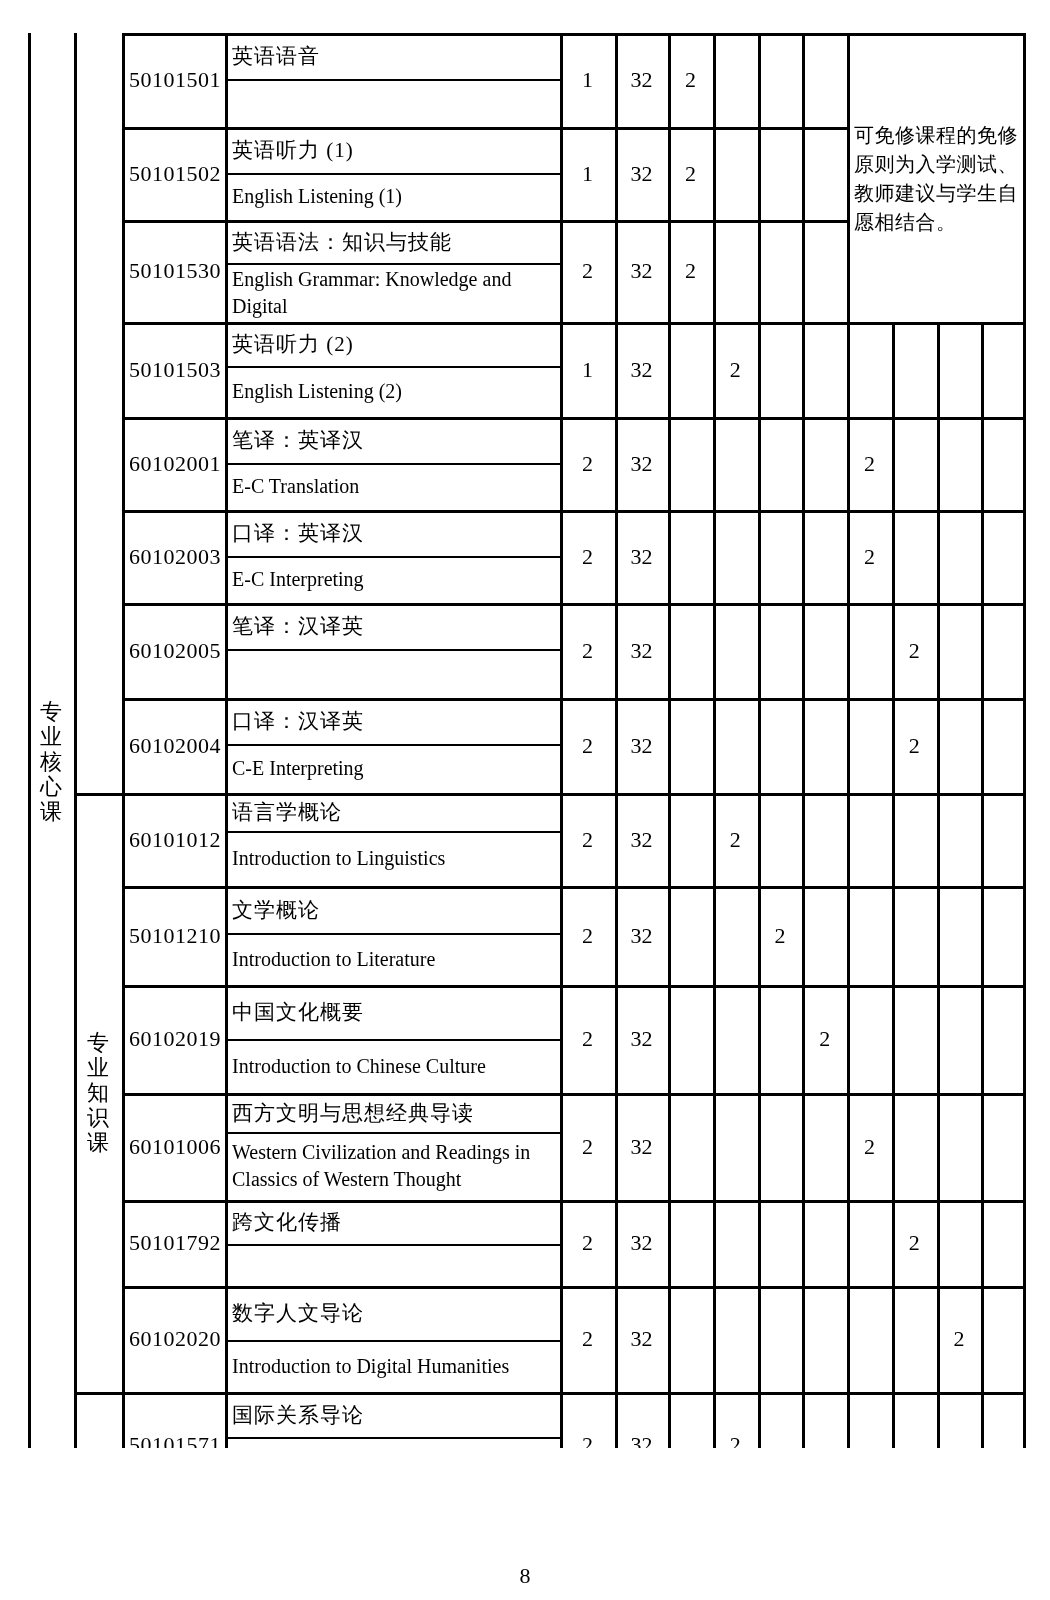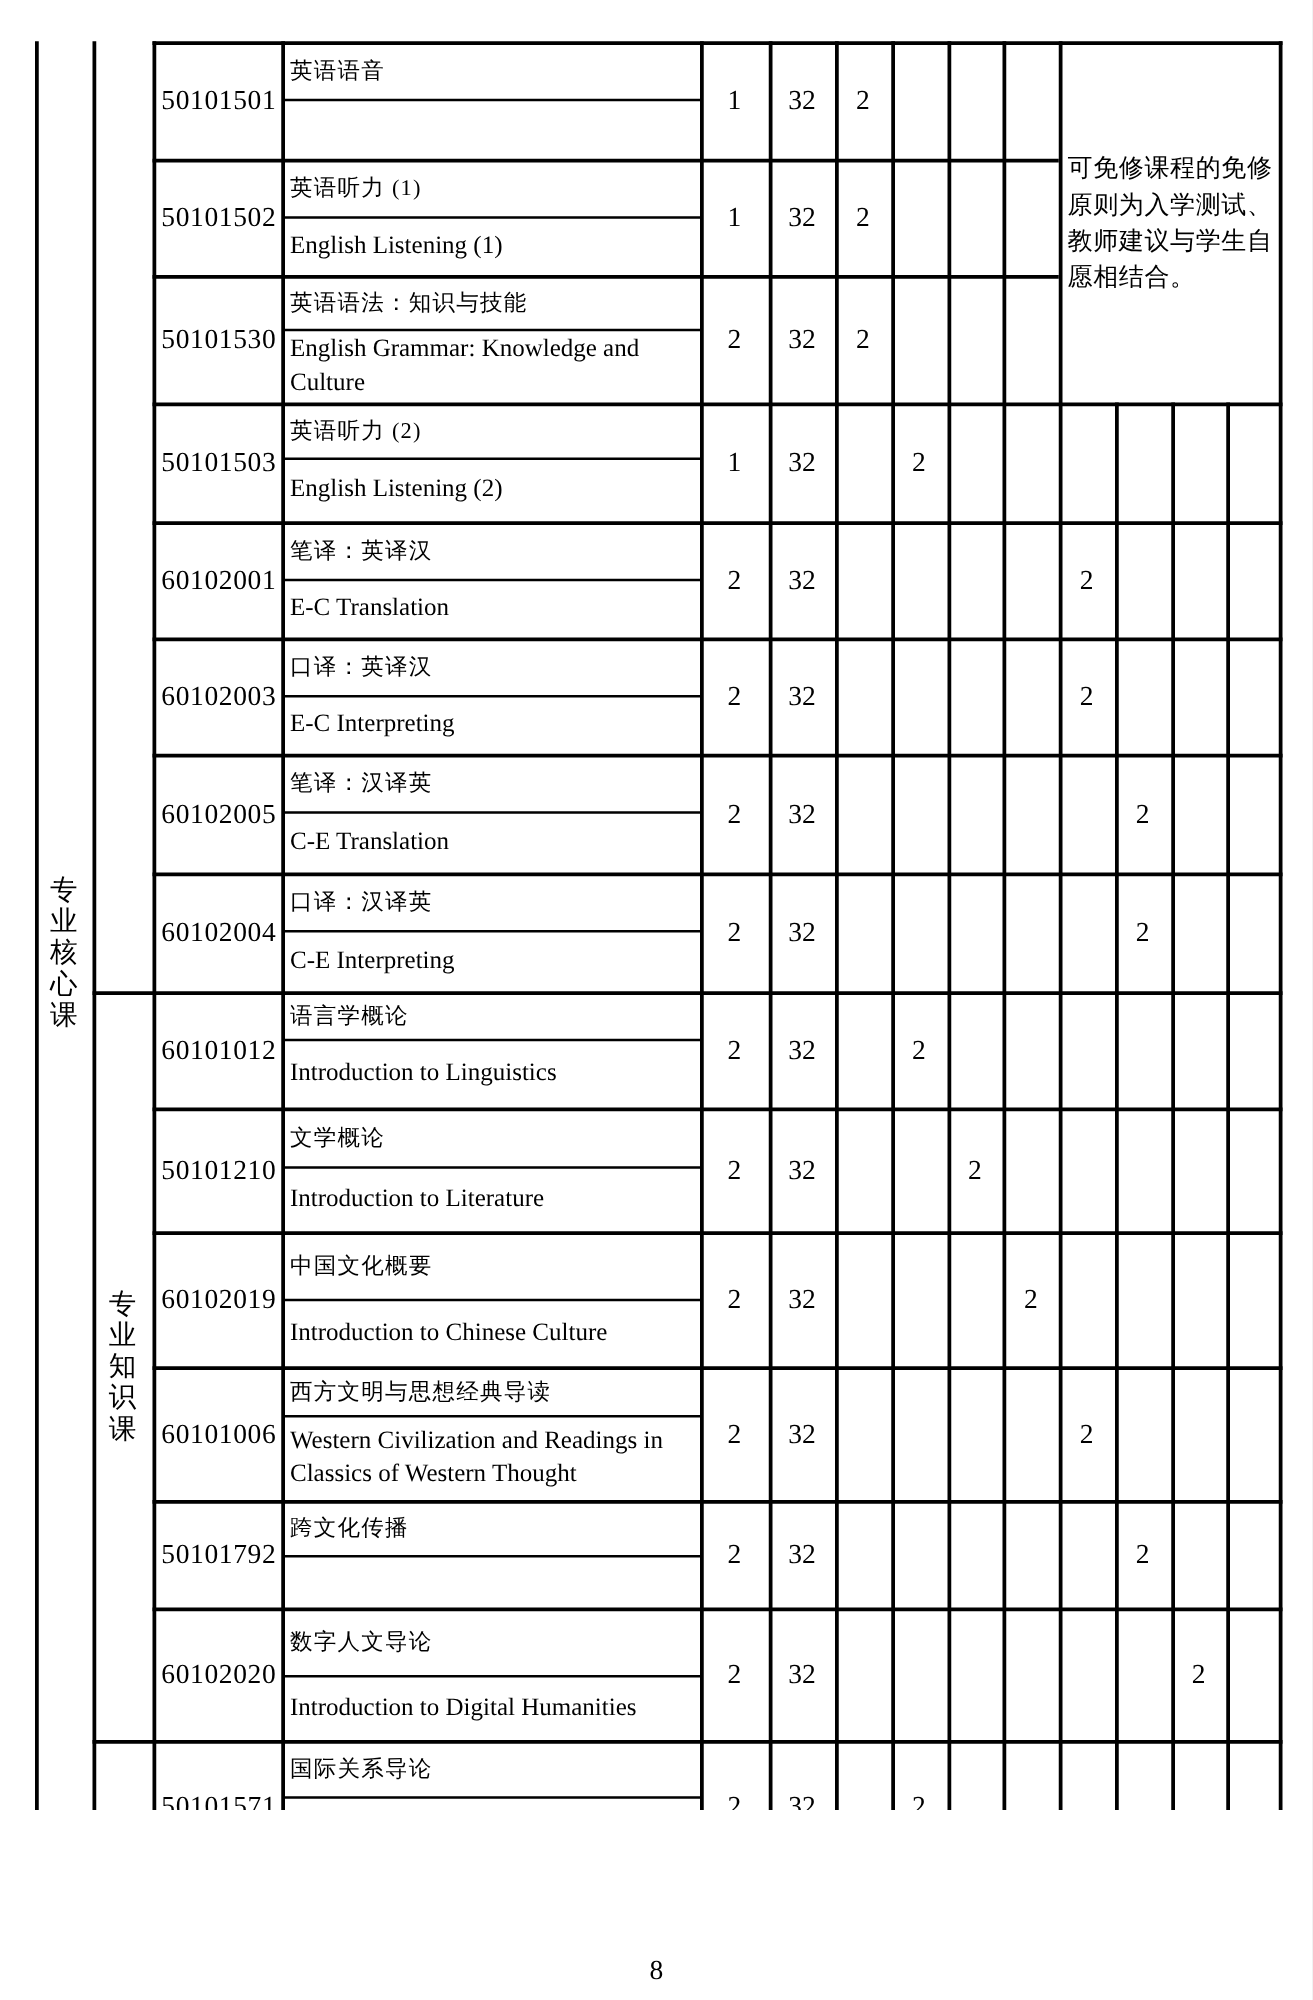--- a/index.html
+++ b/index.html
@@ -17,21 +17,21 @@
   }
   .vline,.hline,.subline{position:absolute;background:#000;}
   .vline{width:3px;}
   .hline{height:3px;}
   .subline{height:2px;}
   .rowgroup{position:absolute;left:0;width:1026px;}
   .cell{position:absolute;display:flex;align-items:center;overflow:hidden;}
   .center{justify-content:center;text-align:center;}
   .code-cell{font-size:22px;letter-spacing:0.5px;}
   .num-cell{font-size:22px;}
-  .cn-cell{font-size:18px;letter-spacing:1px;line-height:26px;}
+  .cn-cell{font-size:21px;letter-spacing:1px;line-height:26px;}
   .en-cell{font-size:20px;line-height:27px;}
   .vertical-label{
     position:absolute;display:flex;flex-direction:column;
     align-items:center;justify-content:center;
     font-size:22px;line-height:25px;letter-spacing:0;
   }
   .note-box{
     position:absolute;display:flex;align-items:center;
     font-size:20px;line-height:29px;letter-spacing:0.5px;
     text-align:left;
@@ -79,21 +79,21 @@
           <div class="cell code-cell center" style="left: 125px; top: 0px; width: 100px; height: 93px;">50101502</div>
           <div class="cell cn-cell" style="left: 232px; top: 0px; width: 324px; height: 46px;">英语听力 (1)</div>
           <div class="cell en-cell" style="left: 232px; top: 46px; width: 324px; height: 47px;">English Listening (1)</div>
           <div class="cell num-cell center" style="left: 560px; top: 0px; width: 55px; height: 93px;">1</div>
           <div class="cell num-cell center" style="left: 615px; top: 0px; width: 53px; height: 93px;">32</div>
           <div class="cell num-cell center" style="left: 668px; top: 0px; width: 44.75px; height: 93px;">2</div>
         </div>
         <div class="rowgroup" style="top: 220px; height: 102px;">
           <div class="cell code-cell center" style="left: 125px; top: 0px; width: 100px; height: 102px;">50101530</div>
           <div class="cell cn-cell" style="left: 232px; top: 0px; width: 324px; height: 43px;">英语语法：知识与技能</div>
-          <div class="cell en-cell" style="left: 232px; top: 43px; width: 324px; height: 59px;">English Grammar: Knowledge and Culture</div>
+          <div class="cell en-cell" style="left: 232px; top: 43px; width: 324px; height: 59px;">English Grammar: Knowledge and Digital</div>
           <div class="cell num-cell center" style="left: 560px; top: 0px; width: 55px; height: 102px;">2</div>
           <div class="cell num-cell center" style="left: 615px; top: 0px; width: 53px; height: 102px;">32</div>
           <div class="cell num-cell center" style="left: 668px; top: 0px; width: 44.75px; height: 102px;">2</div>
         </div>
         <div class="rowgroup" style="top: 322px; height: 95px;">
           <div class="cell code-cell center" style="left: 125px; top: 0px; width: 100px; height: 95px;">50101503</div>
           <div class="cell cn-cell" style="left: 232px; top: 0px; width: 324px; height: 44px;">英语听力 (2)</div>
           <div class="cell en-cell" style="left: 232px; top: 44px; width: 324px; height: 51px;">English Listening (2)</div>
           <div class="cell num-cell center" style="left: 560px; top: 0px; width: 55px; height: 95px;">1</div>
           <div class="cell num-cell center" style="left: 615px; top: 0px; width: 53px; height: 95px;">32</div>
@@ -111,21 +111,20 @@
           <div class="cell code-cell center" style="left: 125px; top: 0px; width: 100px; height: 93px;">60102003</div>
           <div class="cell cn-cell" style="left: 232px; top: 0px; width: 324px; height: 46px;">口译：英译汉</div>
           <div class="cell en-cell" style="left: 232px; top: 46px; width: 324px; height: 47px;">E-C Interpreting</div>
           <div class="cell num-cell center" style="left: 560px; top: 0px; width: 55px; height: 93px;">2</div>
           <div class="cell num-cell center" style="left: 615px; top: 0px; width: 53px; height: 93px;">32</div>
           <div class="cell num-cell center" style="left: 847px; top: 0px; width: 44.75px; height: 93px;">2</div>
         </div>
         <div class="rowgroup" style="top: 603px; height: 95px;">
           <div class="cell code-cell center" style="left: 125px; top: 0px; width: 100px; height: 95px;">60102005</div>
           <div class="cell cn-cell" style="left: 232px; top: 0px; width: 324px; height: 46px;">笔译：汉译英</div>
-          <div class="cell en-cell" style="left: 232px; top: 46px; width: 324px; height: 49px;">C-E Translation</div>
           <div class="cell num-cell center" style="left: 560px; top: 0px; width: 55px; height: 95px;">2</div>
           <div class="cell num-cell center" style="left: 615px; top: 0px; width: 53px; height: 95px;">32</div>
           <div class="cell num-cell center" style="left: 891.75px; top: 0px; width: 44.75px; height: 95px;">2</div>
         </div>
         <div class="rowgroup" style="top: 698px; height: 95px;">
           <div class="cell code-cell center" style="left: 125px; top: 0px; width: 100px; height: 95px;">60102004</div>
           <div class="cell cn-cell" style="left: 232px; top: 0px; width: 324px; height: 46px;">口译：汉译英</div>
           <div class="cell en-cell" style="left: 232px; top: 46px; width: 324px; height: 49px;">C-E Interpreting</div>
           <div class="cell num-cell center" style="left: 560px; top: 0px; width: 55px; height: 95px;">2</div>
           <div class="cell num-cell center" style="left: 615px; top: 0px; width: 53px; height: 95px;">32</div>

